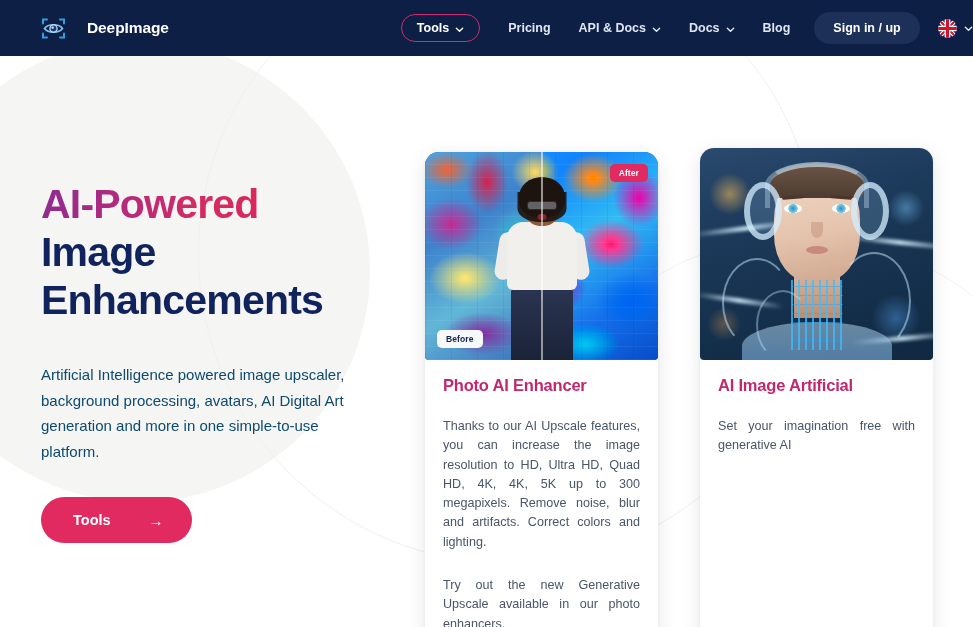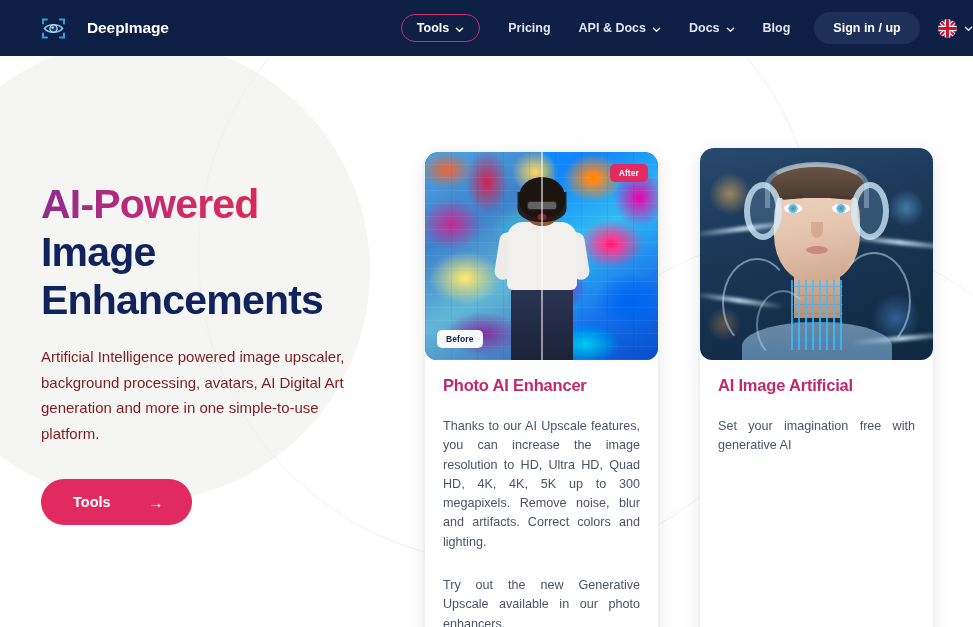--- a/index.html
+++ b/index.html
@@ -170,24 +170,24 @@
     letter-spacing: -0.8px;
   }
   .hero-title .grad {
     background: linear-gradient(90deg, #8e2c8f 0%, #b22a7e 35%, #d42b63 72%, #d9275c 100%);
     -webkit-background-clip: text;
     background-clip: text;
     -webkit-text-fill-color: transparent;
     color: #c42a6c;
   }
   .hero-sub {
-    margin-top: 20px;
+    margin-top: 38px;
     font-size: 15px;
     line-height: 25.5px;
-    color: #7f1d1d;
+    color: #0c4a6e;
     width: 332px;
   }
   .cta {
     margin-top: 33px;
     display: inline-flex;
     align-items: center;
     gap: 38px;
     background: #e02a60;
     color: #ffffff;
     border: none;
@@ -209,21 +209,21 @@
     box-shadow: 0 5px 20px rgba(20,30,60,0.10), 0 1px 4px rgba(20,30,60,0.05);
     overflow: hidden;
   }
   .card-a { left: 425px; top: 96px; width: 233px; height: 506px; }
   .card-b { left: 700px; top: 92px; width: 233px; height: 510px; }
 
   .card-media {
     position: relative;
     width: 100%;
     height: 208px;
-    border-radius: 12px;
+    border-radius: 4px;
     overflow: hidden;
     margin: 0;
   }
   .card-b .card-media { height: 212px; }
 
   .card-body { padding: 16px 18px 0 18px; }
   .card-title {
     font-size: 16.5px;
     font-weight: bold;
     color: #c2286e;

